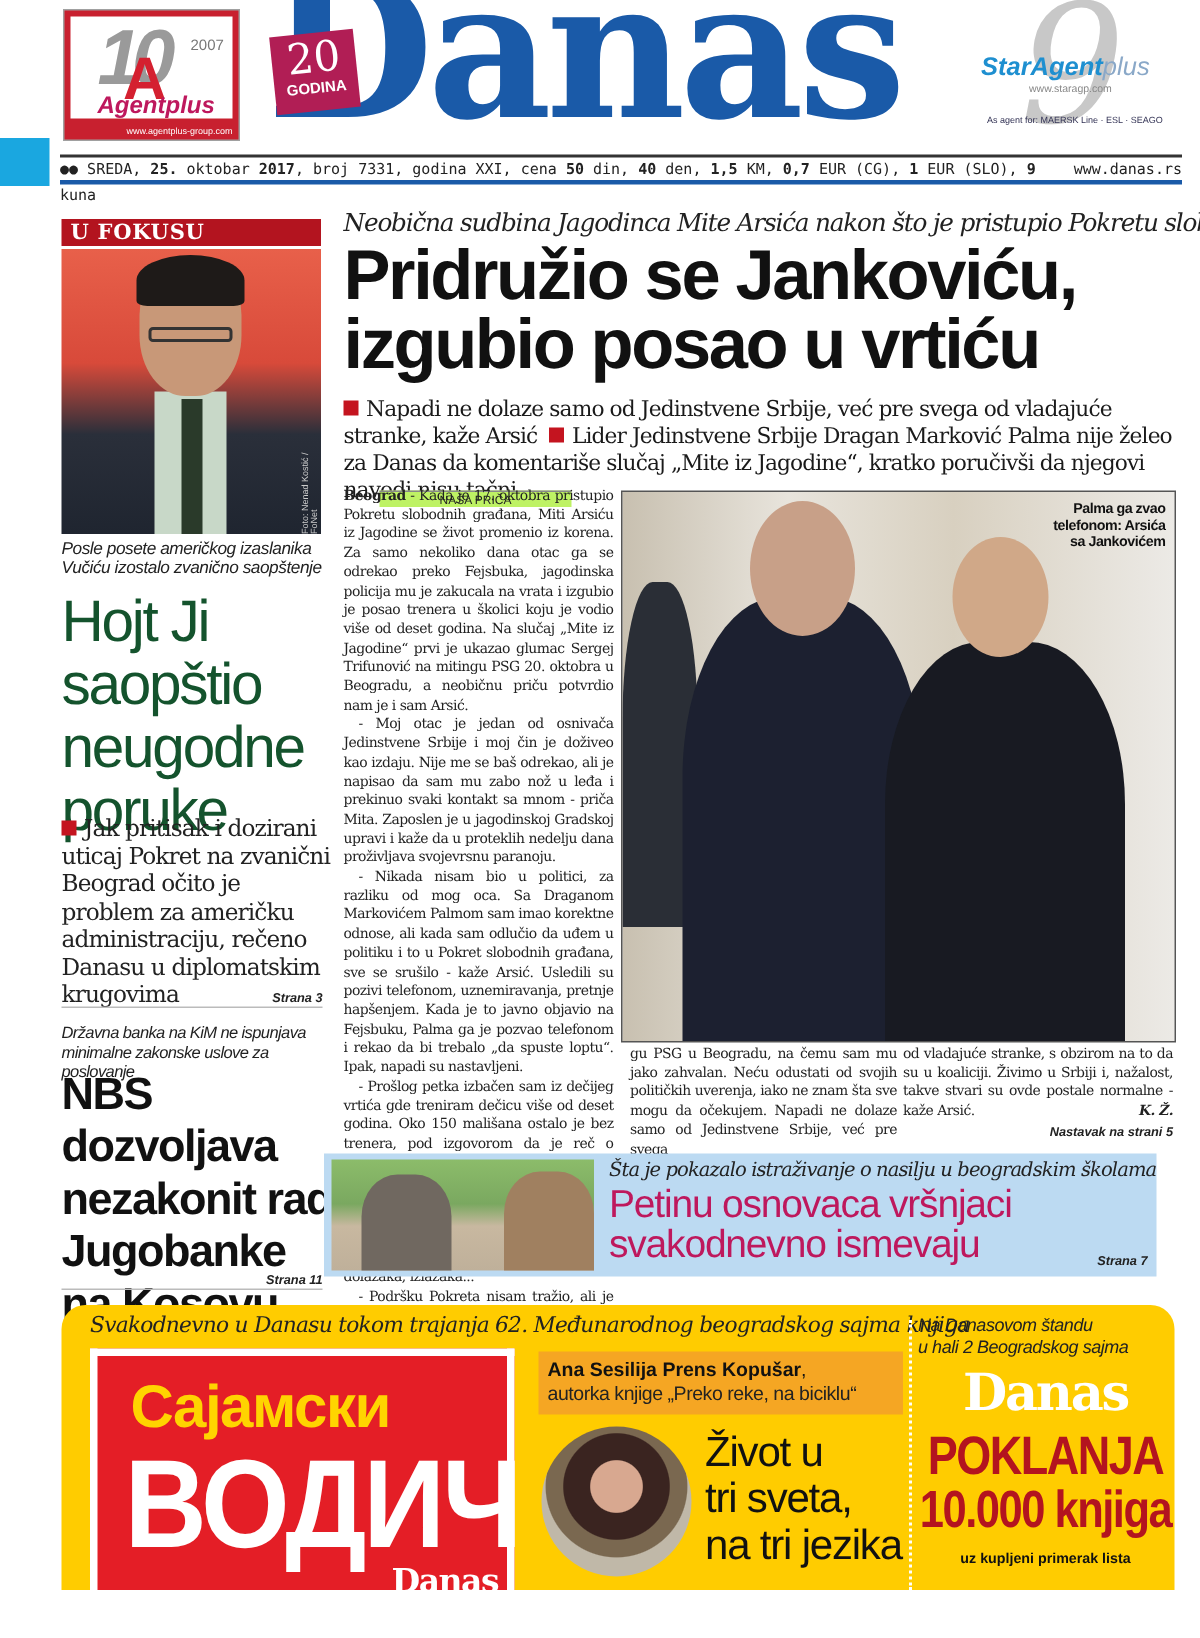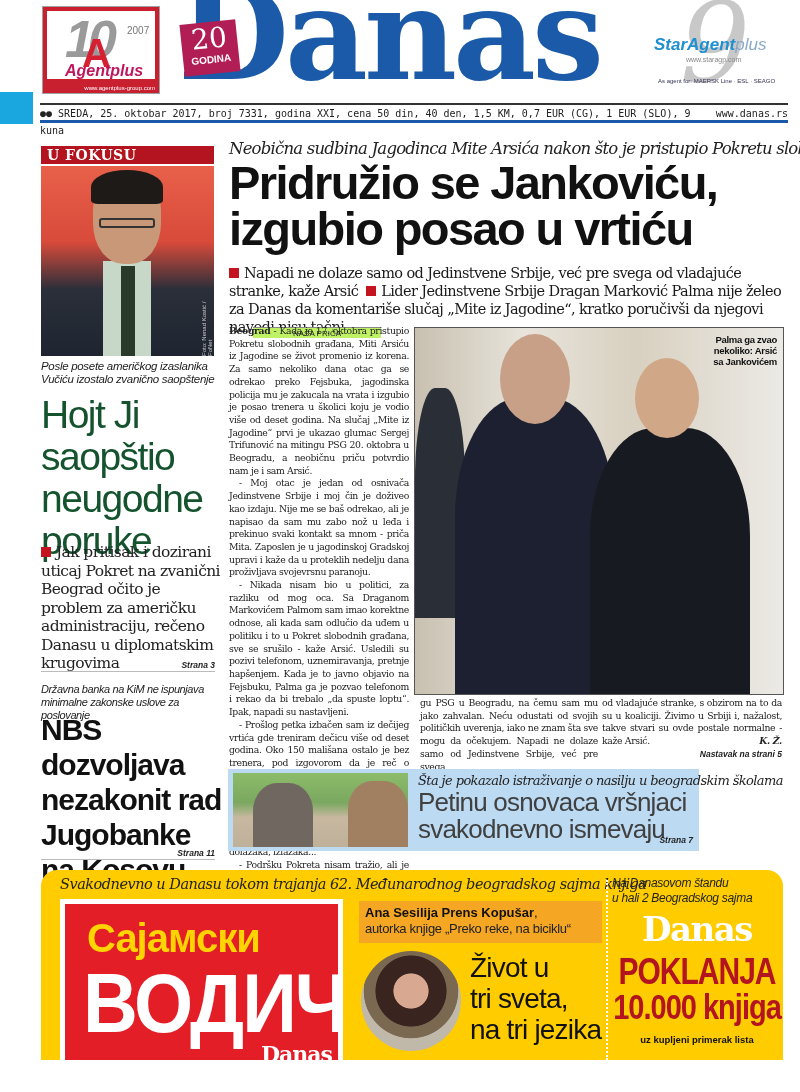--- a/index.html
+++ b/index.html
@@ -21,21 +21,21 @@
 #danas-title{left:178px;top:-30px;font:900 128px/1 "DejaVu Serif",serif;color:#1a5aa8;letter-spacing:-4px;z-index:0}
 #twenty{z-index:2}
 #star-logo{left:630px;top:8px;width:150px;height:88px}
 #star-logo .nine{position:absolute;left:50px;top:-20px;font:italic 110px/1 "DejaVu Serif",serif;color:#c8c8c8}
 #star-logo .nm{position:absolute;left:24px;top:28px;font:italic bold 17px/1 "Liberation Sans",sans-serif;color:#1e8fd0}
 #star-logo .nm span{color:#8aa8c8;font-weight:normal}
 #star-logo .url{position:absolute;left:56px;top:48px;font:7px "Liberation Sans",sans-serif;color:#888}
 #star-logo .agents{position:absolute;left:28px;top:70px;font:6px "Liberation Sans",sans-serif;color:#335}
 
 #dateline{left:40px;top:103px;width:748px;height:20px;border-top:2px solid #333;border-bottom:3px solid #1a5aa8;font:10px/17px "DejaVu Sans Mono",monospace;color:#222;display:flex;justify-content:space-between}
-#dateline b{font-weight:normal}
+#dateline b{font-weight:bold}
 
 #fokus-bar{left:41px;top:146px;width:173px;height:18px;background:#b3141f;color:#fff;font:bold 14px/18px "DejaVu Serif",serif;padding-left:6px;letter-spacing:0.5px}
 #fokus-photo{left:41px;top:166px;width:173px;height:190px;background:linear-gradient(180deg,#e8604a 0%,#d84a3a 40%,#2a2f3a 65%,#1f2530 100%);overflow:hidden}
 #fokus-photo .face{position:absolute;left:52px;top:8px;width:68px;height:90px;border-radius:40% 40% 45% 45%;background:#c89878}
 #fokus-photo .hair{position:absolute;left:50px;top:4px;width:72px;height:34px;border-radius:50% 50% 10% 10%;background:#1e1a18}
 #fokus-photo .glasses{position:absolute;left:58px;top:52px;width:56px;height:10px;border:2px solid #333;border-radius:3px}
 #fokus-photo .shirt{position:absolute;left:62px;top:95px;width:48px;height:95px;background:#c8d8c8}
 #fokus-photo .tie{position:absolute;left:80px;top:100px;width:14px;height:90px;background:#2a3a2a}
 #fokus-photo .credit{position:absolute;right:1px;top:120px;writing-mode:vertical-rl;transform:rotate(180deg);font:6px "Liberation Sans",sans-serif;color:#ccc}
 .kicker-i{font:italic 11.5px/13px "Liberation Sans",sans-serif;color:#222}
@@ -64,26 +64,26 @@
 
 #main-photo{left:414px;top:327px;width:370px;height:368px;border:1px solid #555;background:linear-gradient(90deg,#c8c0b0 0%,#e8e4dc 30%,#d8d0c0 60%,#eceae6 100%);overflow:hidden}
 .person{position:absolute;border-radius:40% 40% 0 0}
 #p1-body{left:40px;top:70px;width:160px;height:300px;background:#1c2030}
 #p1-head{left:85px;top:6px;width:70px;height:90px;border-radius:50%;background:#c8a088}
 #p2-body{left:175px;top:100px;width:160px;height:270px;background:#181a22}
 #p2-head{left:220px;top:30px;width:64px;height:80px;border-radius:50%;background:#d0a888}
 #p3-body{left:0;top:60px;width:50px;height:230px;background:#2a2e36}
 #photo-caption{position:absolute;right:6px;top:6px;font:bold 9.5px/11px "Liberation Sans",sans-serif;color:#111;text-align:right;letter-spacing:-0.3px}
 
-#school-band{left:228px;top:769px;width:471px;height:82px;background:#bcdaf2}
+#school-band{left:216px;top:769px;width:555px;height:82px;background:#bcdaf2}
 #school-photo{position:absolute;left:5px;top:4px;width:175px;height:74px;background:linear-gradient(180deg,#8cbc6a 0%,#7aa860 40%,#c8b8a0 60%,#bfb09a 100%);overflow:hidden}
 #school-photo .kid1{position:absolute;left:20px;top:10px;width:60px;height:70px;border-radius:40% 40% 0 0;background:#706860}
 #school-photo .kid2{position:absolute;left:115px;top:8px;width:60px;height:70px;border-radius:40% 40% 0 0;background:#a08060}
 #school-kicker{position:absolute;left:190px;top:4px;font:italic 13px/16px "DejaVu Serif",serif;letter-spacing:-0.6px;color:#222;white-space:nowrap}
-#school-title{position:absolute;left:190px;top:20px;font:26px/27px "Liberation Sans",sans-serif;letter-spacing:-0.8px;color:#404040}
+#school-title{position:absolute;left:190px;top:20px;font:26px/27px "Liberation Sans",sans-serif;letter-spacing:-0.8px;color:#be185d}
 #school-strana{position:absolute;right:6px;bottom:6px}
 
 #promo{left:41px;top:870px;width:742px;height:222px;background:#ffcc00;border-radius:16px 16px 0 0}
 #promo-line{left:60px;top:875px;font:italic 14.5px/18px "DejaVu Serif",serif;letter-spacing:-0.5px;color:#222;white-space:nowrap}
 #promo-divider{left:606px;top:880px;height:180px;border-left:2px dotted #fff}
 #vodic{left:60px;top:899px;width:283px;height:166px;background:#e41e26;border:5px solid #fff;border-bottom:none}
 #vodic .sajamski{position:absolute;left:22px;top:14px;font:bold 40px/1 "Liberation Sans",sans-serif;color:#ffd400;letter-spacing:-1px}
 #vodic .big{position:absolute;left:18px;top:58px;font:bold 76px/1 "Liberation Sans",sans-serif;color:#fff;letter-spacing:-2px;transform:scaleY(1.1);transform-origin:top left}
 #vodic .brand{position:absolute;right:6px;bottom:0;font:bold 22px/1 "DejaVu Serif",serif;color:#fff;letter-spacing:-1px}
 #author-box{left:359px;top:901px;width:243px;height:42px;background:#f5a623}
@@ -181,21 +181,21 @@
 </div>
 
 <div id="main-photo" class="abs">
   <div class="person" id="p3-body"></div>
   <div class="person" id="p1-body"></div>
   <div class="person" id="p2-body"></div>
   <div class="person" id="p1-head"></div>
   <div class="person" id="p2-head"></div>
   <div id="photo-caption">
     <div>Palma ga zvao</div>
-    <div>nekoliko: Arsić</div>
+    <div>telefonom: Arsića</div>
     <div>sa Jankovićem</div>
   </div>
 </div>
 
 <div id="body-col2" class="abs body-col">
   <p class="first">gu PSG u Beogradu, na čemu sam mu jako zahvalan. Neću odustati od svojih političkih uverenja, iako ne znam šta sve mogu da očekujem. Napadi ne dolaze samo od Jedinstvene Srbije, već pre svega</p>
 </div>
 <div id="body-col3" class="abs body-col">
   <p class="first"><span>od vladajuće stranke, s obzirom na to da su u koaliciji. Živimo u Srbiji i, nažalost, takve stvari su ovde postale normalne - kaže Arsić.</span> <span id="signature">K. Ž.</span></p>
 </div>

